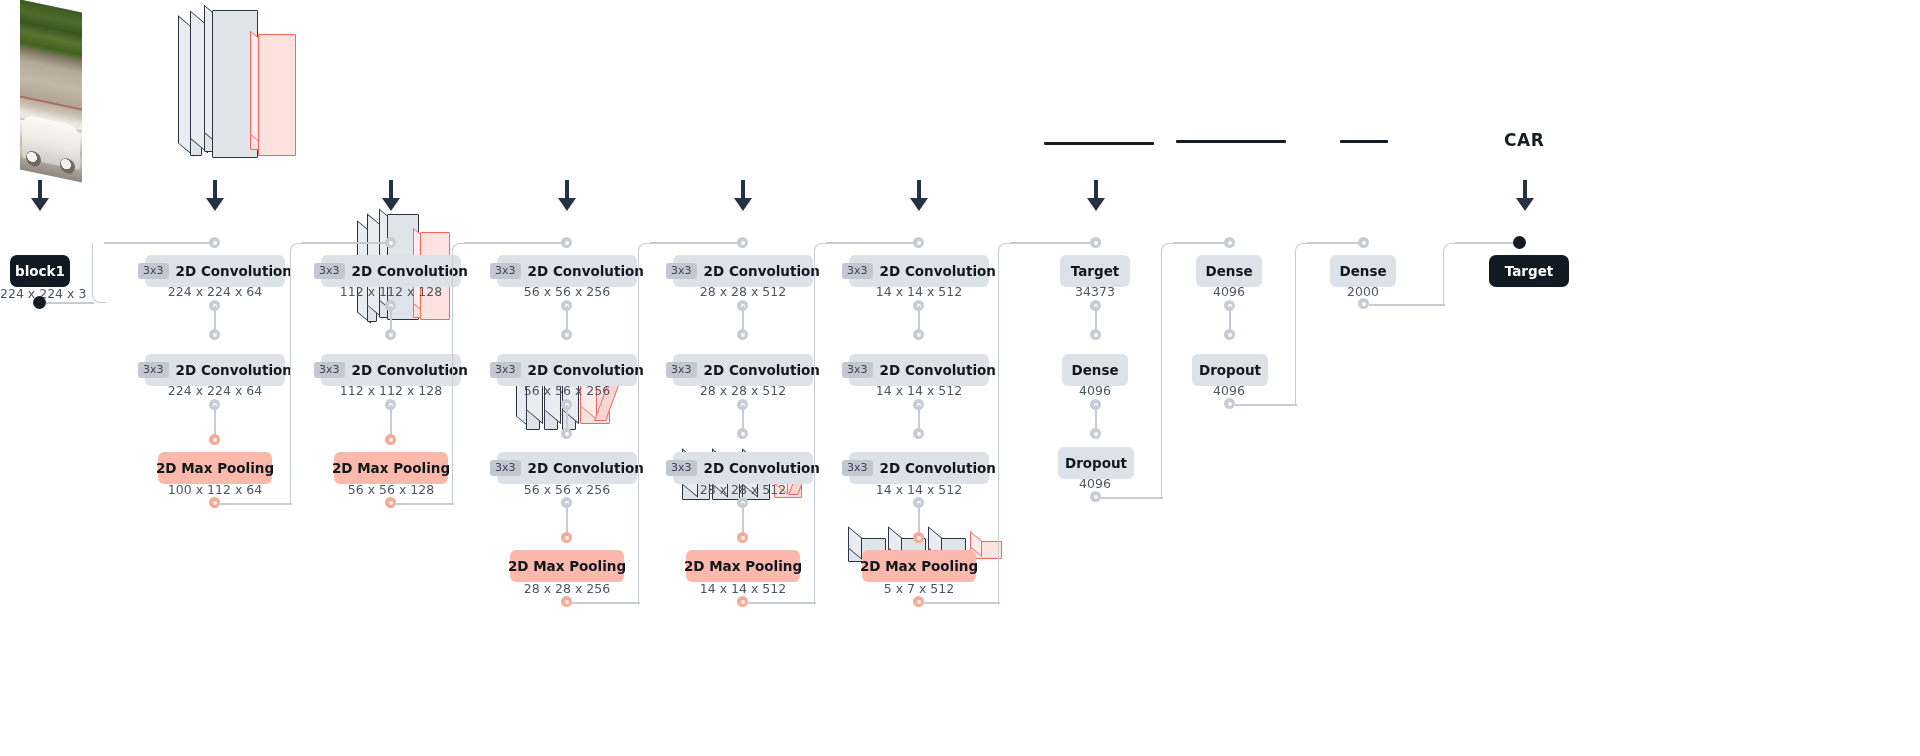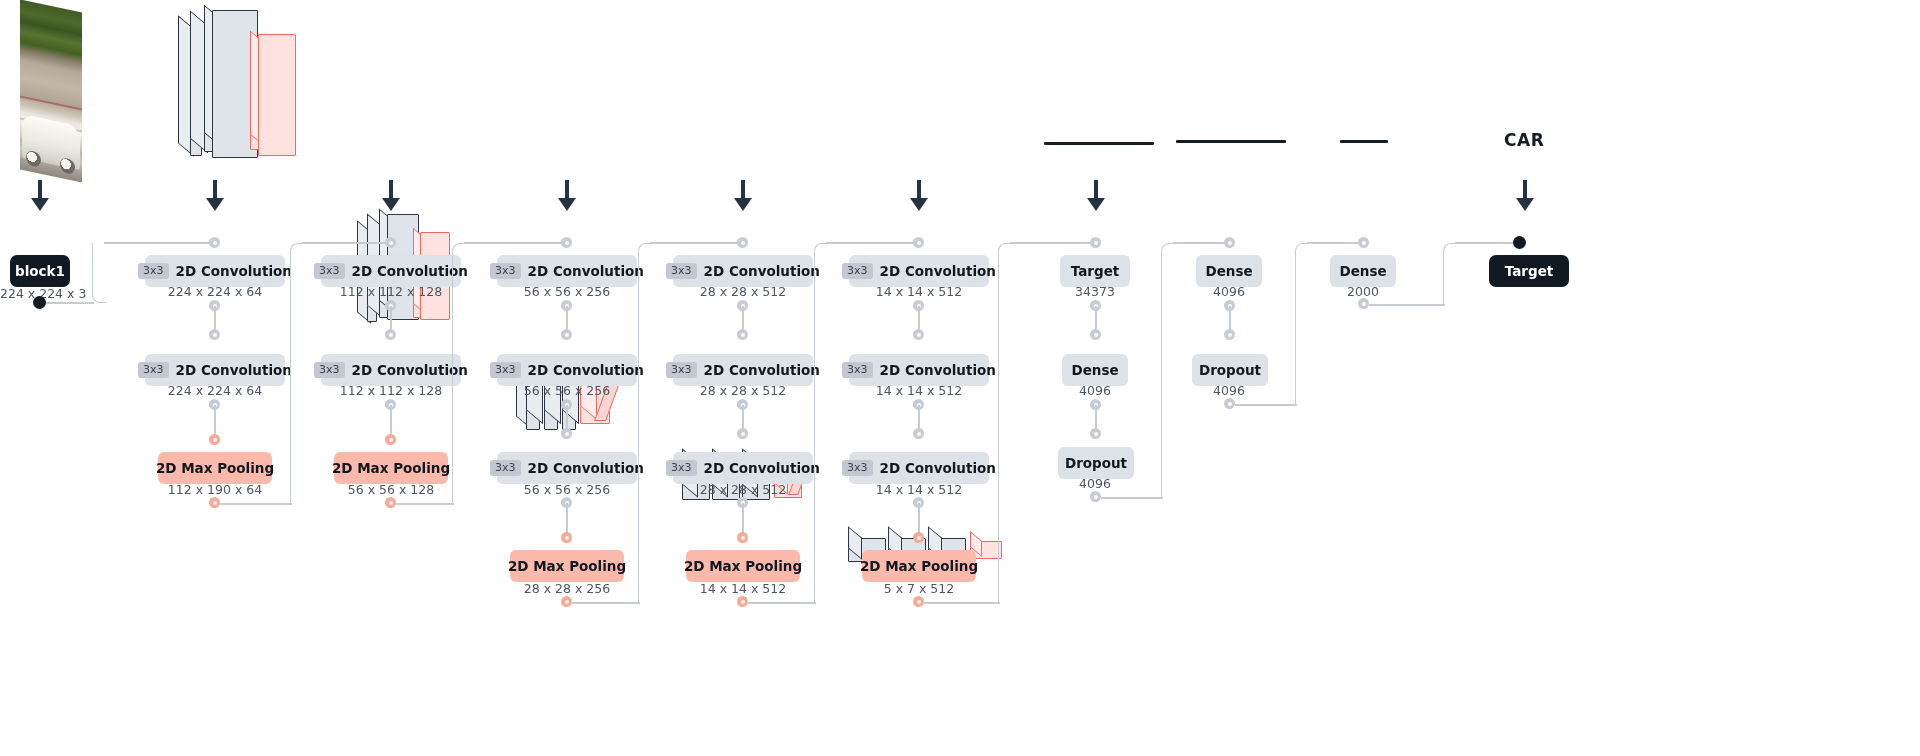--- a/index.html
+++ b/index.html
@@ -278,21 +278,21 @@
     <span>2D Convolution</span>
   </div>
   <div class="shape" style="left:145px; top:383px; width:140px;">224 x 224 x 64</div>
   <div class="port" style="left:209px; top:399px;"></div>
   <div class="wire v" style="left:214px; top:405px; height:30px;"></div>
   <div class="port pink" style="left:209px; top:434px;"></div>
 
   <div class="node pool" style="left:158px; top:452px; width:114px;">
     <span>2D Max Pooling</span>
   </div>
-  <div class="shape" style="left:145px; top:482px; width:140px;">112 x 190 x 64</div>
+  <div class="shape" style="left:145px; top:482px; width:140px;">100 x 112 x 64</div>
   <div class="port pink" style="left:209px; top:497px;"></div>
   <div class="wire h" style="left:220px; top:503px; width:72px;"></div>
   <div class="corner tl" style="left:290px; top:243px; width:14px; height:262px;"></div>
   <div class="wire h" style="left:302px; top:242px; width:84px;"></div>
 
   <div class="port" style="left:385px; top:237px;"></div>
   <div class="node" style="left:321px; top:255px; width:140px;">
     <span class="kern">3x3</span>
     <span>2D Convolution</span>
   </div>

